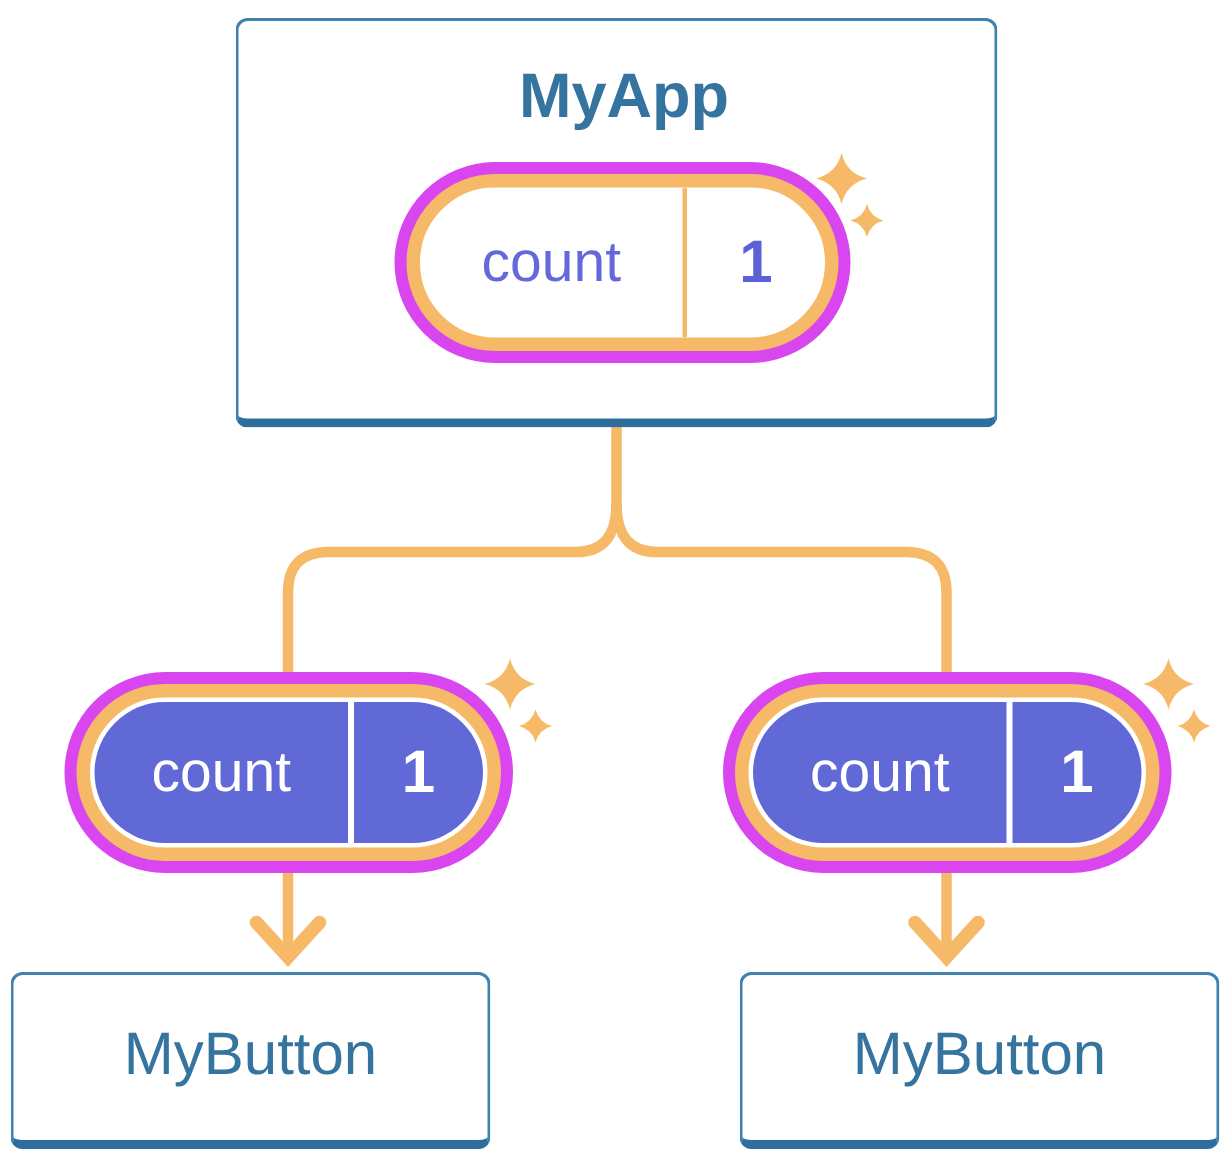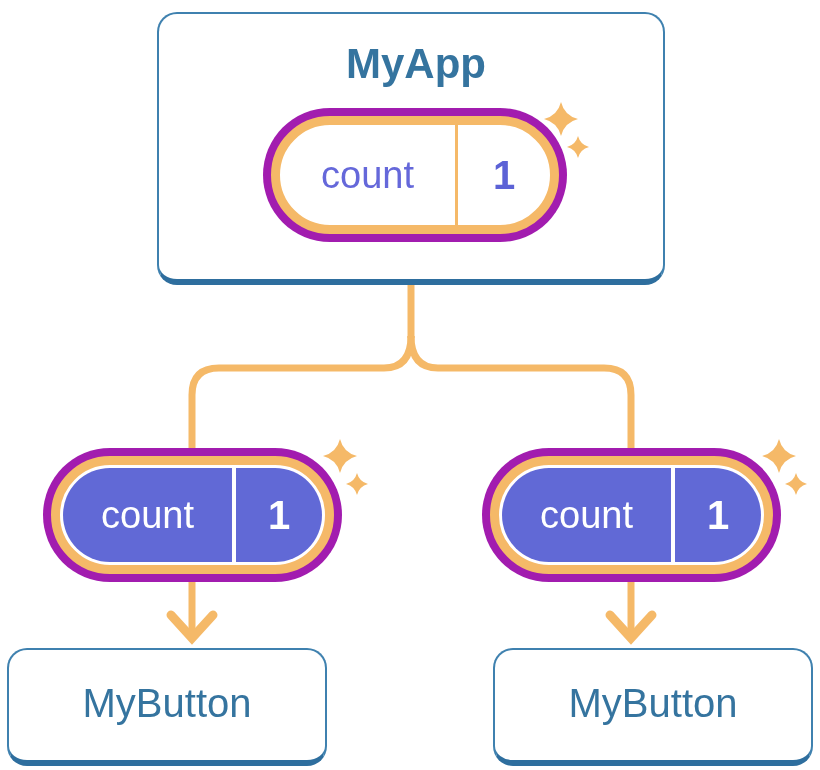--- a/index.html
+++ b/index.html
@@ -27,21 +27,21 @@
     stroke-linejoin: miter;
   }
 
   
   .card {
     position: absolute;
     box-sizing: border-box;
     background: #ffffff;
     border: 2px solid #3F81AF;
     border-bottom: 6px solid #2E6E9E;
-    border-radius: 20px;
+    border-radius: 8px;
     z-index: 2;
     padding-left: 10px;
   }
   .card-top   { left: 157px; top: 12px;  width: 508px; height: 273px; }
   .card-leaf-left  { left: 7px;   top: 648px; width: 320px; height: 118px; }
   .card-leaf-right { left: 493px; top: 648px; width: 320px; height: 118px; }
 
   .card-title {
     color: #35749F;
     font-weight: 600;
@@ -55,21 +55,21 @@
     text-align: center;
     color: #35749F;
     font-weight: 400;
     font-size: 40px;
   }
 
   
   .pill {
     position: absolute;
     box-sizing: border-box;
-    background: #a21caf;
+    background: #d946ef;
     border-radius: 70px;
     padding: 8px;
     z-index: 3;
     text-align: center;
   }
   .pill-top   { left: 263px; top: 108px; width: 304px; height: 134px; }
   .pill-left  { left: 43px;  top: 448px; width: 299px; height: 134px; }
   .pill-right { left: 482px; top: 448px; width: 299px; height: 134px; }
 
   .pill-ring {

